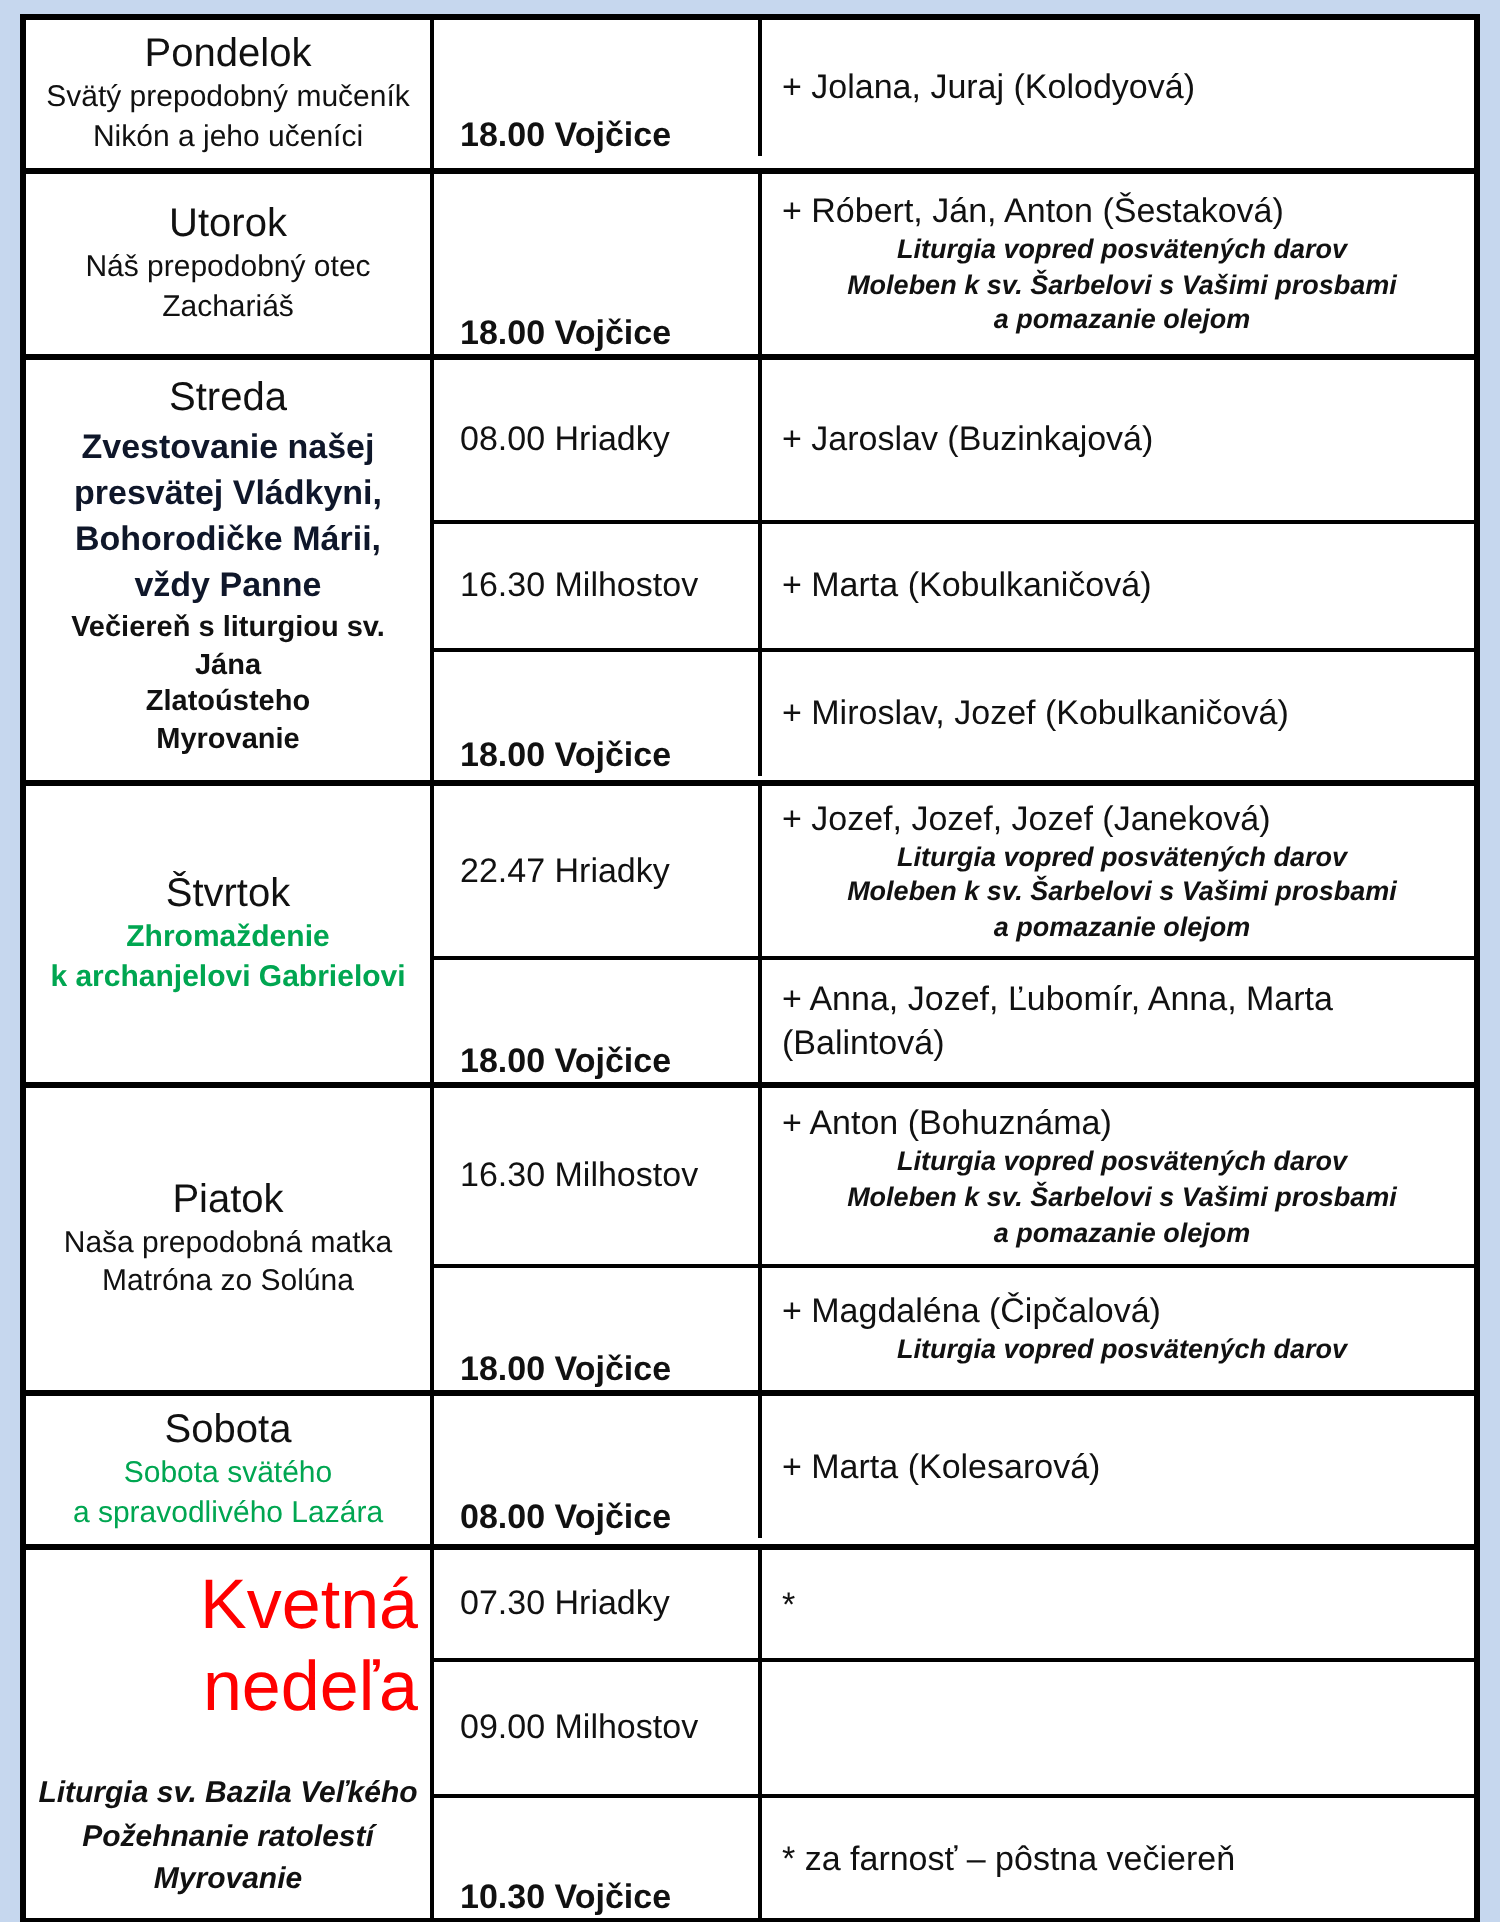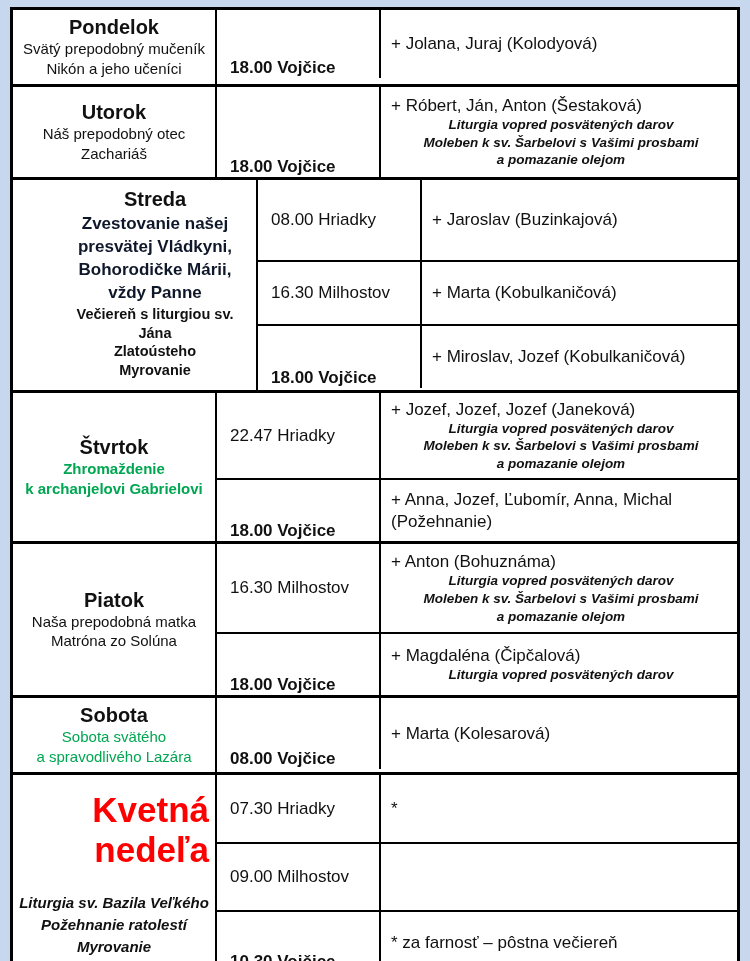--- a/index.html
+++ b/index.html
@@ -18,30 +18,30 @@
     box-sizing:border-box;
   }
   .sec{display:flex;}
   .sec + .sec{border-top:3px solid #000;}
   .day{
     width:204px;min-width:204px;box-sizing:border-box;
     border-right:2px solid #000;
     display:flex;flex-direction:column;align-items:center;justify-content:center;
     text-align:center;padding:6px 6px;
   }
-  .day-title{font-size:20px;font-weight:700;line-height:1.15;white-space:pre-line;}
+  .day-title{font-size:20px;font-weight:400;line-height:1.15;white-space:pre-line;}
   .day-title.big-red{font-size:35px;color:#ff0000;text-align:right;}
   .blk{white-space:pre-line;line-height:1.3;}
   .blk.plain{font-size:15px;}
   .blk.redbold{color:#0f172a;font-weight:700;font-size:17px;line-height:1.35;margin-top:2px;}
   .blk.blackbold{font-weight:700;font-size:14.5px;line-height:1.3;}
   .blk.greenbold{color:#00a651;font-weight:700;font-size:15px;}
   .blk.green{color:#00a651;font-size:15px;}
   .blk.bolditalic{font-weight:700;font-style:italic;font-size:15px;line-height:1.45;}
-  .day.split{justify-content:center;padding-top:8px;padding-bottom:10px;margin-left:41px;}
+  .day.split{justify-content:center;padding-top:8px;padding-bottom:10px;}
   .day.split .push{margin-top:auto;}
   .day.gap2 .blk{margin-top:22px;}
   .rows{flex:1;display:flex;flex-direction:column;}
   .row{display:flex;box-sizing:border-box;}
   .row + .row{border-top:2px solid #000;}
   .time{
     width:164px;min-width:164px;box-sizing:border-box;
     border-right:2px solid #000;
     display:flex;align-items:center;
     padding-left:13px;font-size:17px;
@@ -158,21 +158,21 @@
             <div class="notes">Liturgia vopred posvätených darov
 Moleben k sv. Šarbelovi s Vašimi prosbami
 a pomazanie olejom</div>
           </div>
         </div>
         <div class="row" style="height:63px">
           <div class="time b">
               <span>18.00 Vojčice</span>
             </div>
           <div class="intent">
-            <div class="main">+ Anna, Jozef, Ľubomír, Anna, Michal (Požehnanie)</div>
+            <div class="main">+ Anna, Jozef, Ľubomír, Anna, Marta (Balintová)</div>
           </div>
         </div>
       </div>
     </div>
 
     <div class="sec">
       <div class="day">
         <div class="day-title">Piatok</div>
         <div class="blk plain">Naša prepodobná matka
 Matróna zo Solúna</div>
@@ -220,21 +220,21 @@
     </div>
 
     <div class="sec">
       <div class="day gap2">
         <div class="day-title big-red">Kvetná nedeľa</div>
         <div class="blk bolditalic">Liturgia sv. Bazila Veľkého
 Požehnanie ratolestí
 Myrovanie</div>
       </div>
       <div class="rows">
-        <div class="row" style="height:67px">
+        <div class="row" style="height:54px">
           <div class="time">
               <span>07.30 Hriadky</span>
             </div>
           <div class="intent">
             <div class="main">*</div>
           </div>
         </div>
         <div class="row" style="height:68px">
           <div class="time">
               <span>09.00 Milhostov</span>

